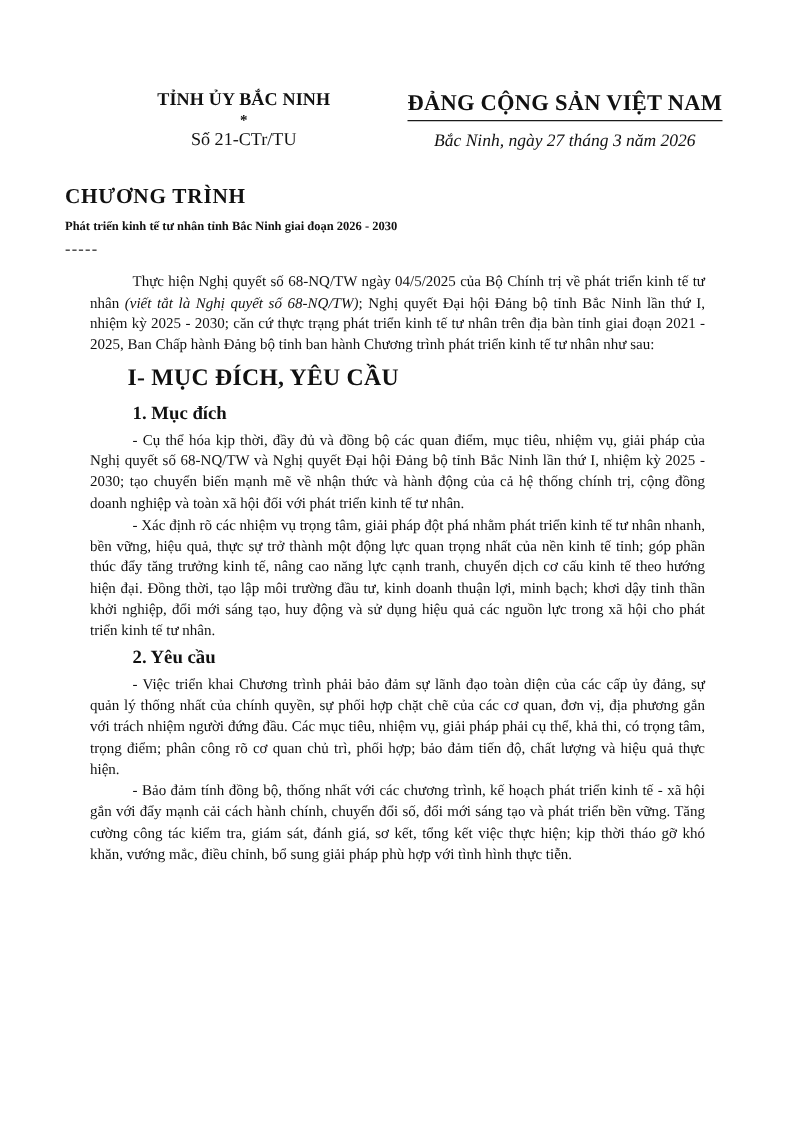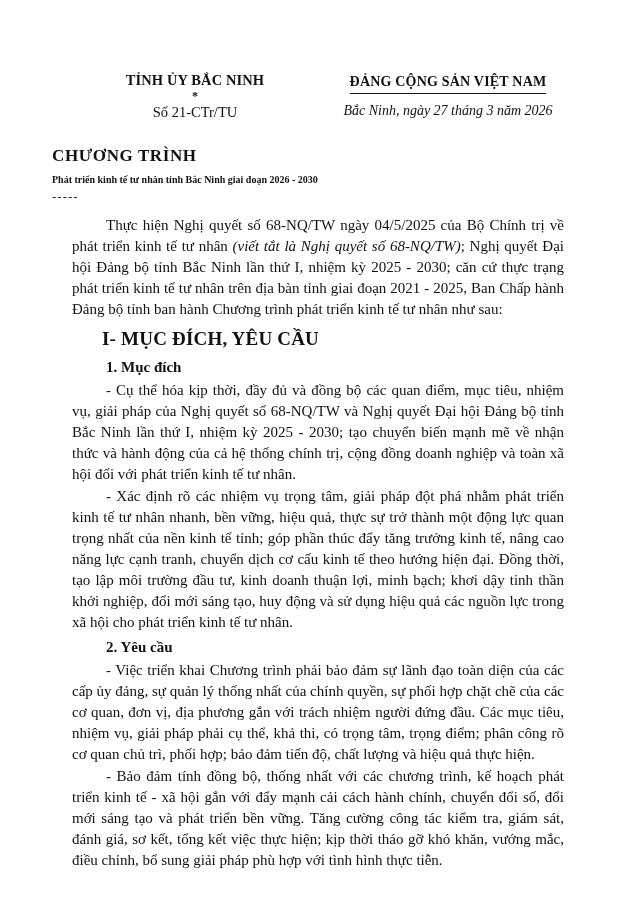--- a/index.html
+++ b/index.html
@@ -56,21 +56,21 @@
     margin-top: 1px;
     margin-bottom: 1px;
     font-weight: bold;
   }
   .doc-number {
     font-size: 14.5px;
     line-height: 1.2;
     margin-top: 2px;
   }
   .national-title {
-    font-size: 14px;
+    font-size: 18px;
     font-weight: bold;
     letter-spacing: 0.2px;
     line-height: 1.15;
     display: inline-block;
     padding-bottom: 3px;
     border-bottom: 1.4px solid #1a1a1a;
     white-space: nowrap;
   }
   .place-date {
     font-size: 14px;
@@ -106,21 +106,21 @@
     color: #222;
   }
 
   
   .doc-body {
     padding: 0 64px 0 60px;
     margin-top: 12px;
     box-sizing: border-box;
   }
   p.para {
-    font-size: 15px;
+    font-size: 12px;
     line-height: 1.40;
     text-align: justify;
     text-justify: inter-word;
     text-indent: 34px;
     margin: 0 0 1px 0;
     hyphens: none;
   }
   p.para.tight {
     margin-bottom: 0;
   }

